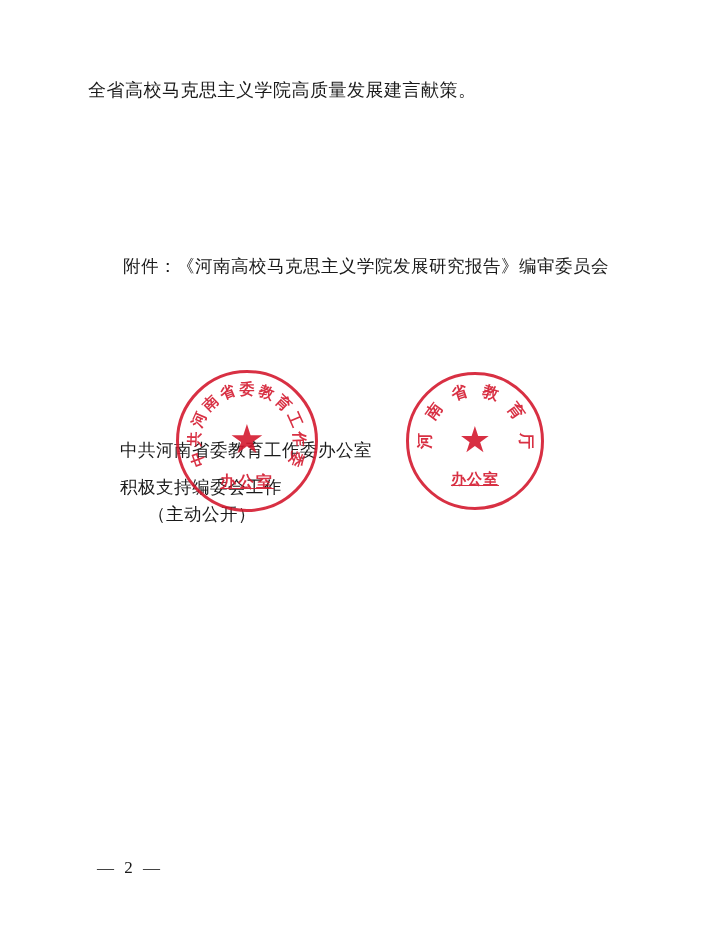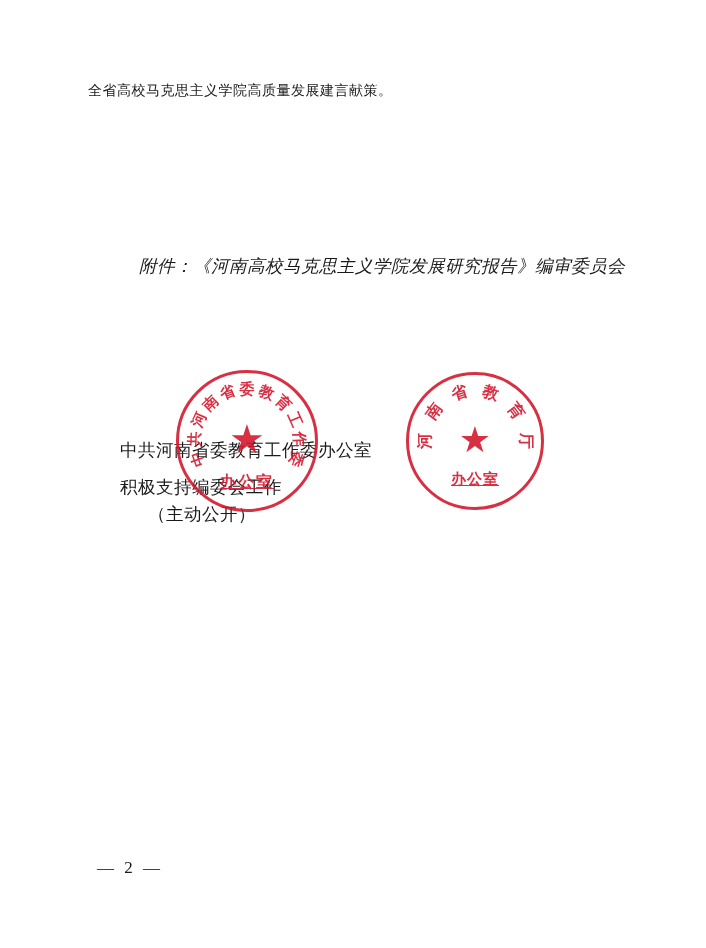--- a/index.html
+++ b/index.html
@@ -21,41 +21,40 @@
     left: 0; top: 0;
     width: 706px;
     height: 948px;
   }
 
   .body-text {
     position: absolute;
     left: 88px;
     top: 72px;
     width: 534px;
-    font-size: 14px;
+    font-size: 18px;
     line-height: 37px;
     letter-spacing: 0.5px;
     text-align: justify;
   }
   .para {
     margin: 0 0 0 0;
   }
   .para.indent {
     text-indent: 2em;
   }
 
   .attachment {
     position: absolute;
-    left: 104px;
+    left: 88px;
     top: 248px;
     width: 548px;
     font-size: 17.5px;
     line-height: 37px;
     letter-spacing: 0.5px;
-    font-style: italic;
   }
   .attachment .line1 {
     text-indent: 2em;
   }
   .attachment .line2 {
     text-indent: 3.6em;
   }
 
   .signature-block {
     position: absolute;

